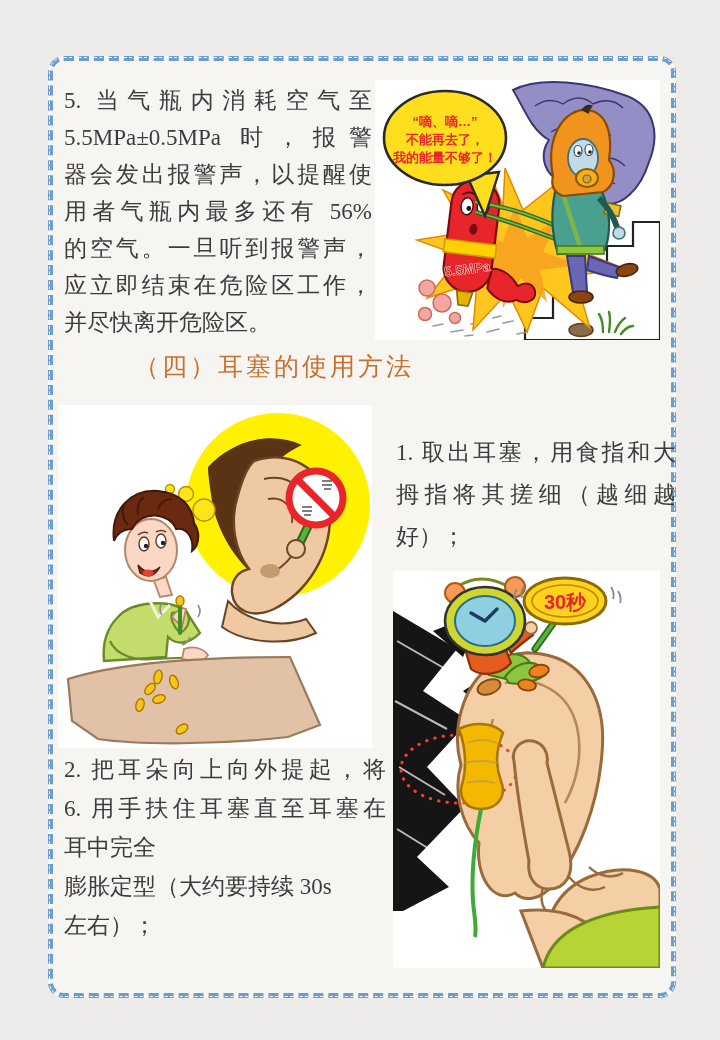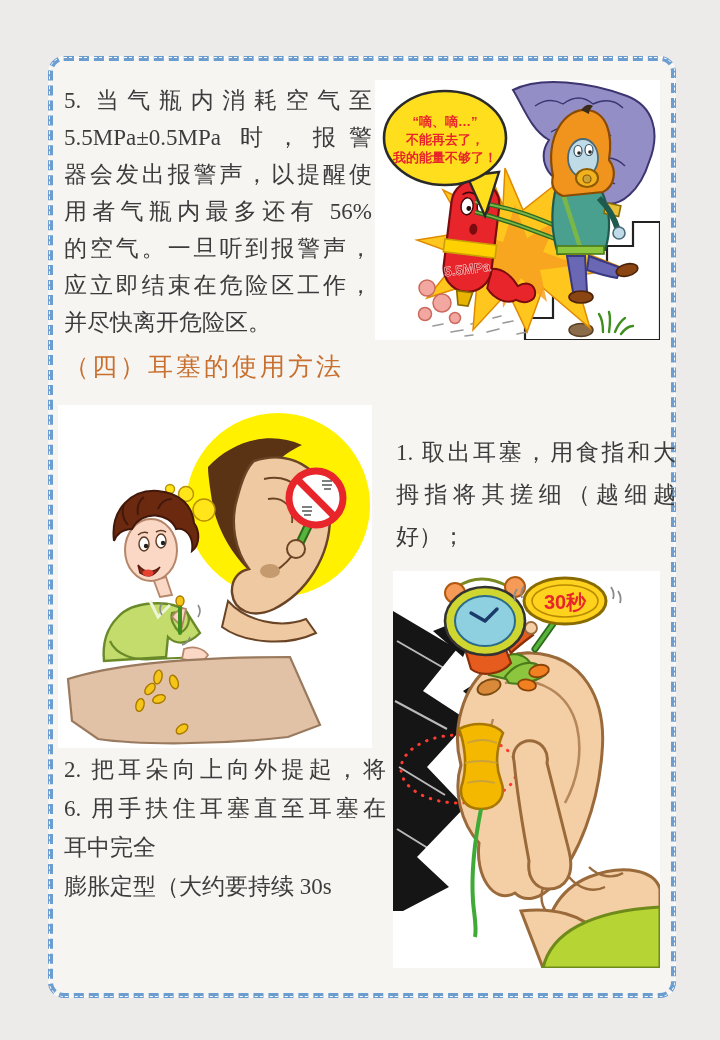--- a/index.html
+++ b/index.html
@@ -25,20 +25,21 @@
     text-align:justify;text-align-last:justify;
   }
   .para.p-step1 .line{line-height:42px;}
   .para.p-steps23 .line{line-height:39px;}
   .line.ns{text-align-last:left;}
   .p-air{left:11px;top:21px;width:308px;}
   .heading{
     position:absolute;left:11px;top:289px;width:420px;margin:0;
     font-size:25px;font-weight:normal;color:#c8702f;letter-spacing:3px;
     white-space:nowrap;
+    text-align:center;
   }
   .p-step1{left:331px;top:371px;width:280px;margin-left:12px;}
   .p-steps23{left:11px;top:689px;width:322px;}
   .illu{position:absolute;background:#ffffff;overflow:hidden;}
   .illu-a{left:322px;top:19px;width:285px;height:260px;}
   .illu-b{left:5px;top:344px;width:314px;height:343px;}
   .illu-c{left:340px;top:510px;width:267px;height:397px;}
   svg{display:block;}
   svg text{font-family:"Liberation Sans","DejaVu Sans",sans-serif;}
 </style>
@@ -292,15 +293,16 @@
         <path d="M124,18 q-4,6 -2,12 M131,15 q-4,6 -2,12 M218,16 q4,6 2,12 M225,20 q4,6 2,12" fill="none" stroke="#8a8a8a" stroke-width="1.8"></path>
       </g>
     </svg>
   </div>
 
   <div class="para p-steps23">
     <div class="line">2. 把耳朵向上向外提起，将</div>
     <div class="line">6. 用手扶住耳塞直至耳塞在</div>
     <div class="line ns">耳中完全</div>
     <div class="line ns">膨胀定型（大约要持续 30s</div>
+    <div class="line ns">左右）；</div>
   </div>
 
 </div>
 
 </body></html>

